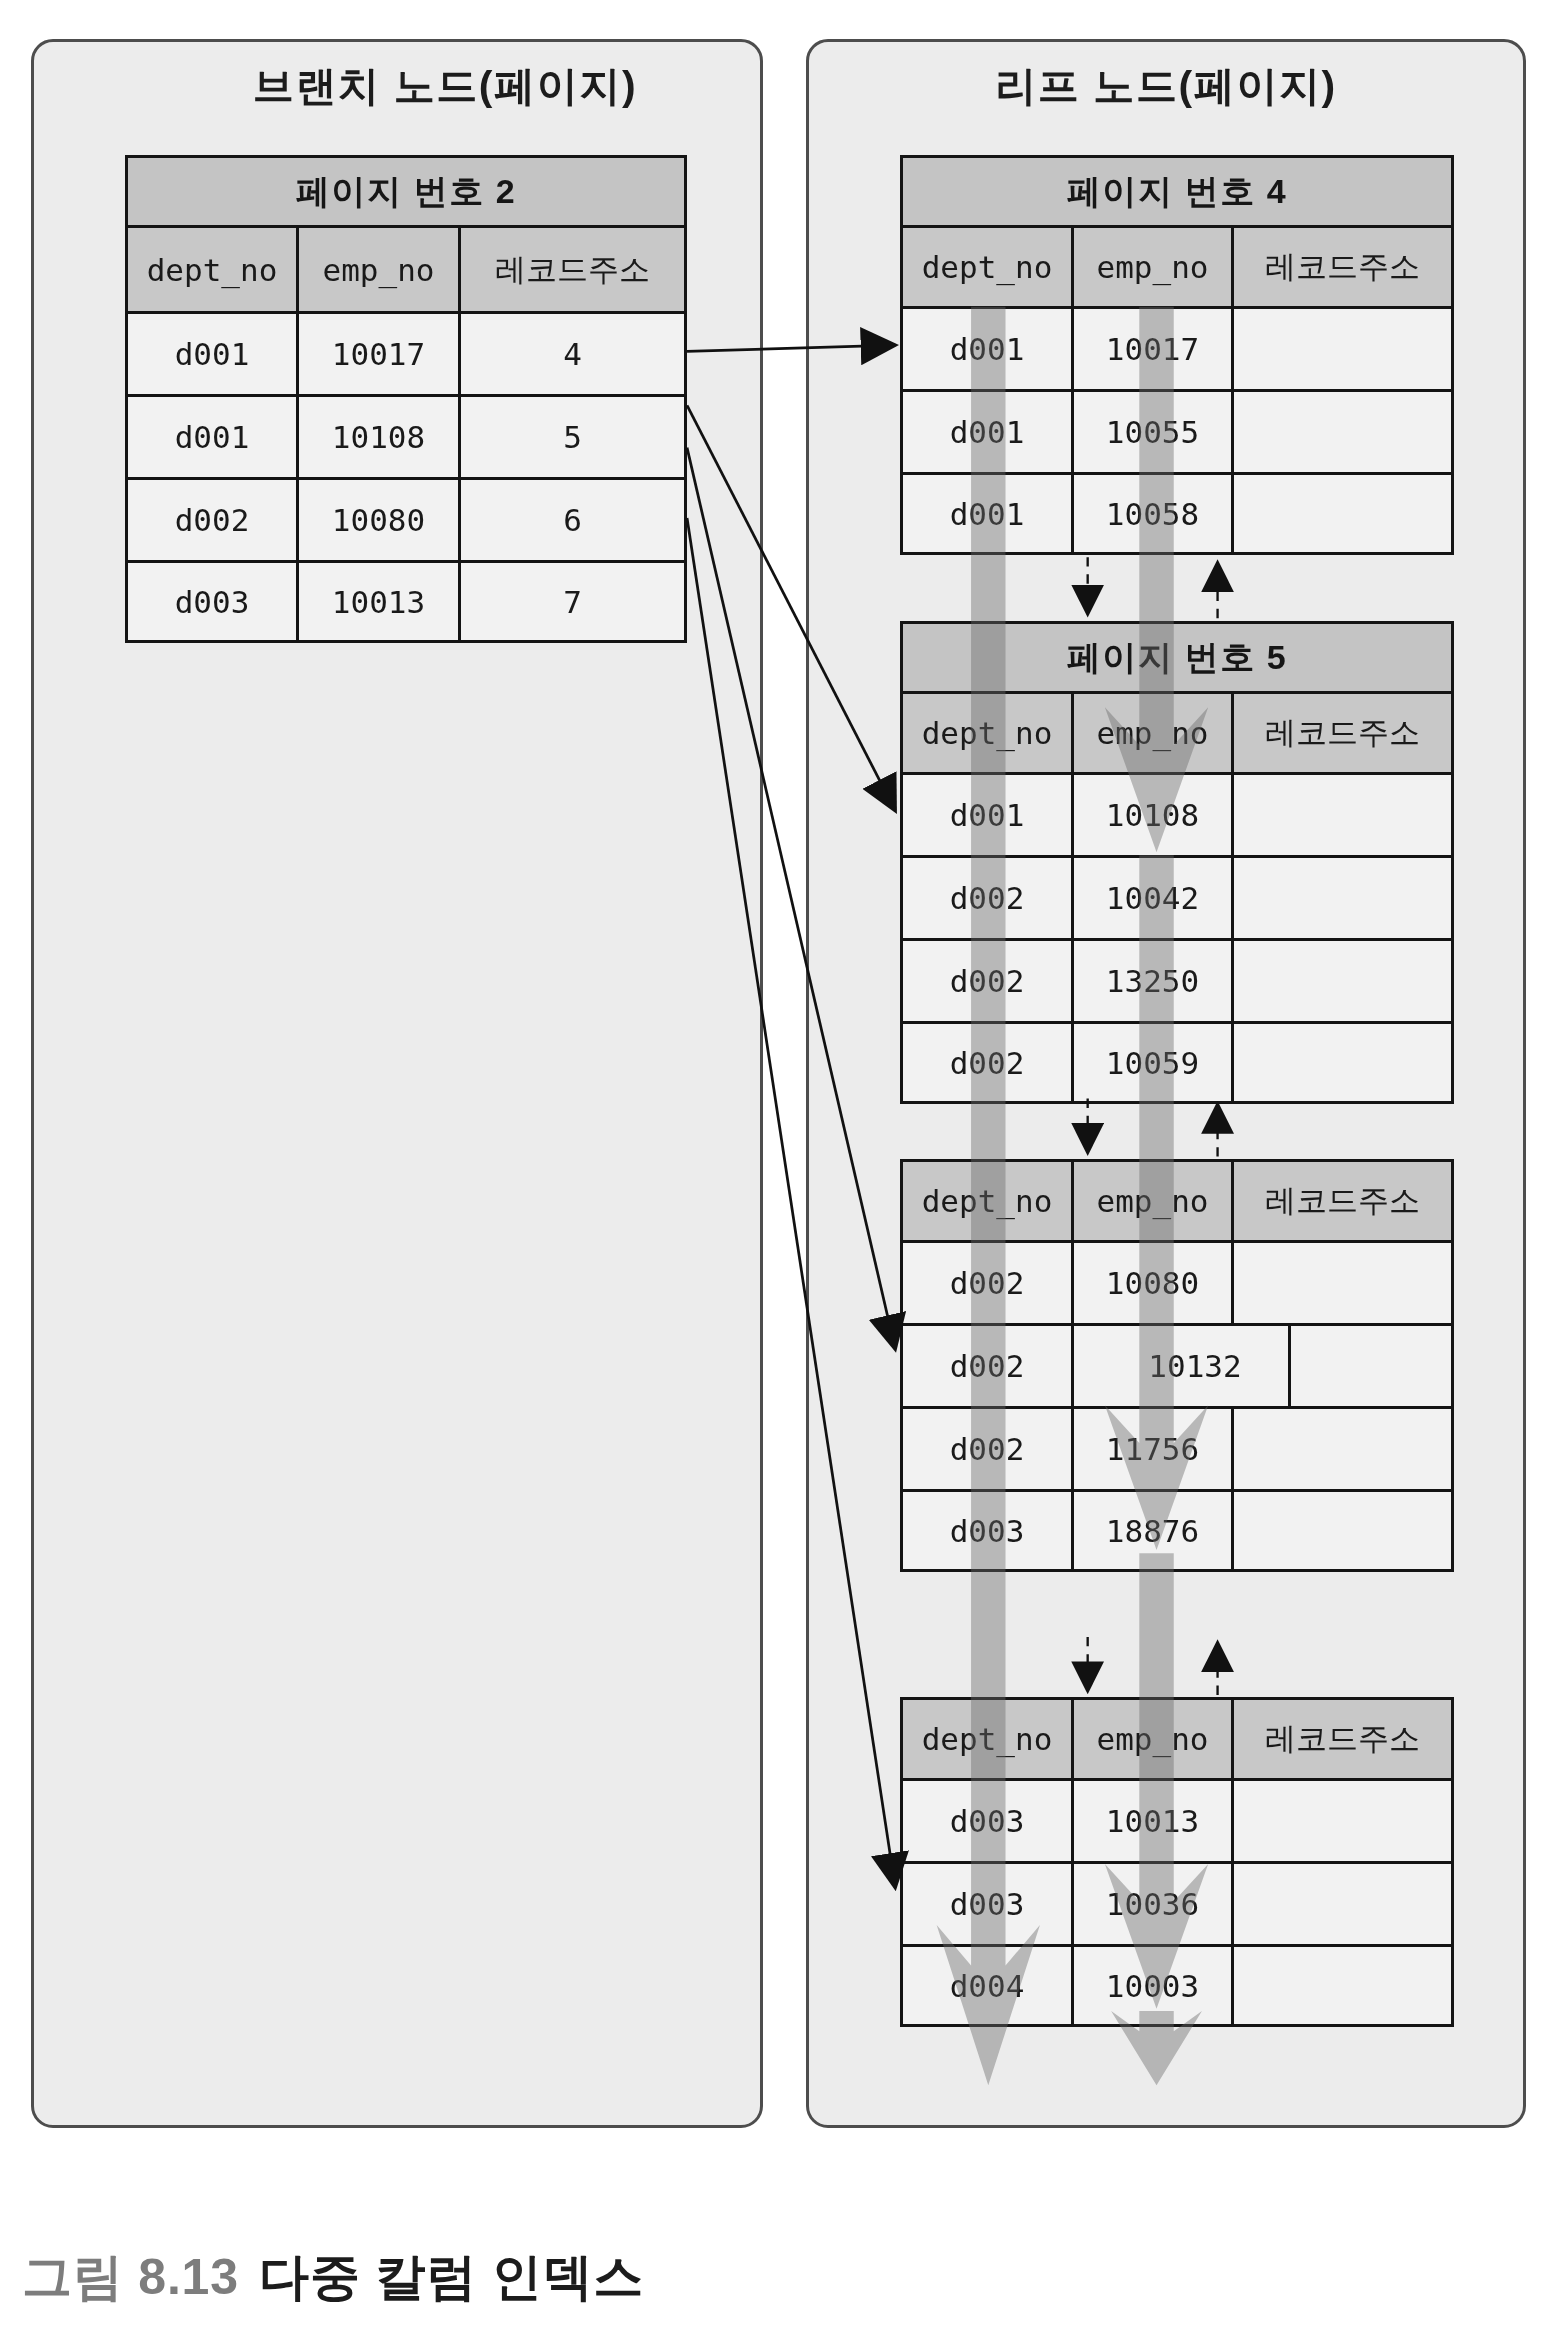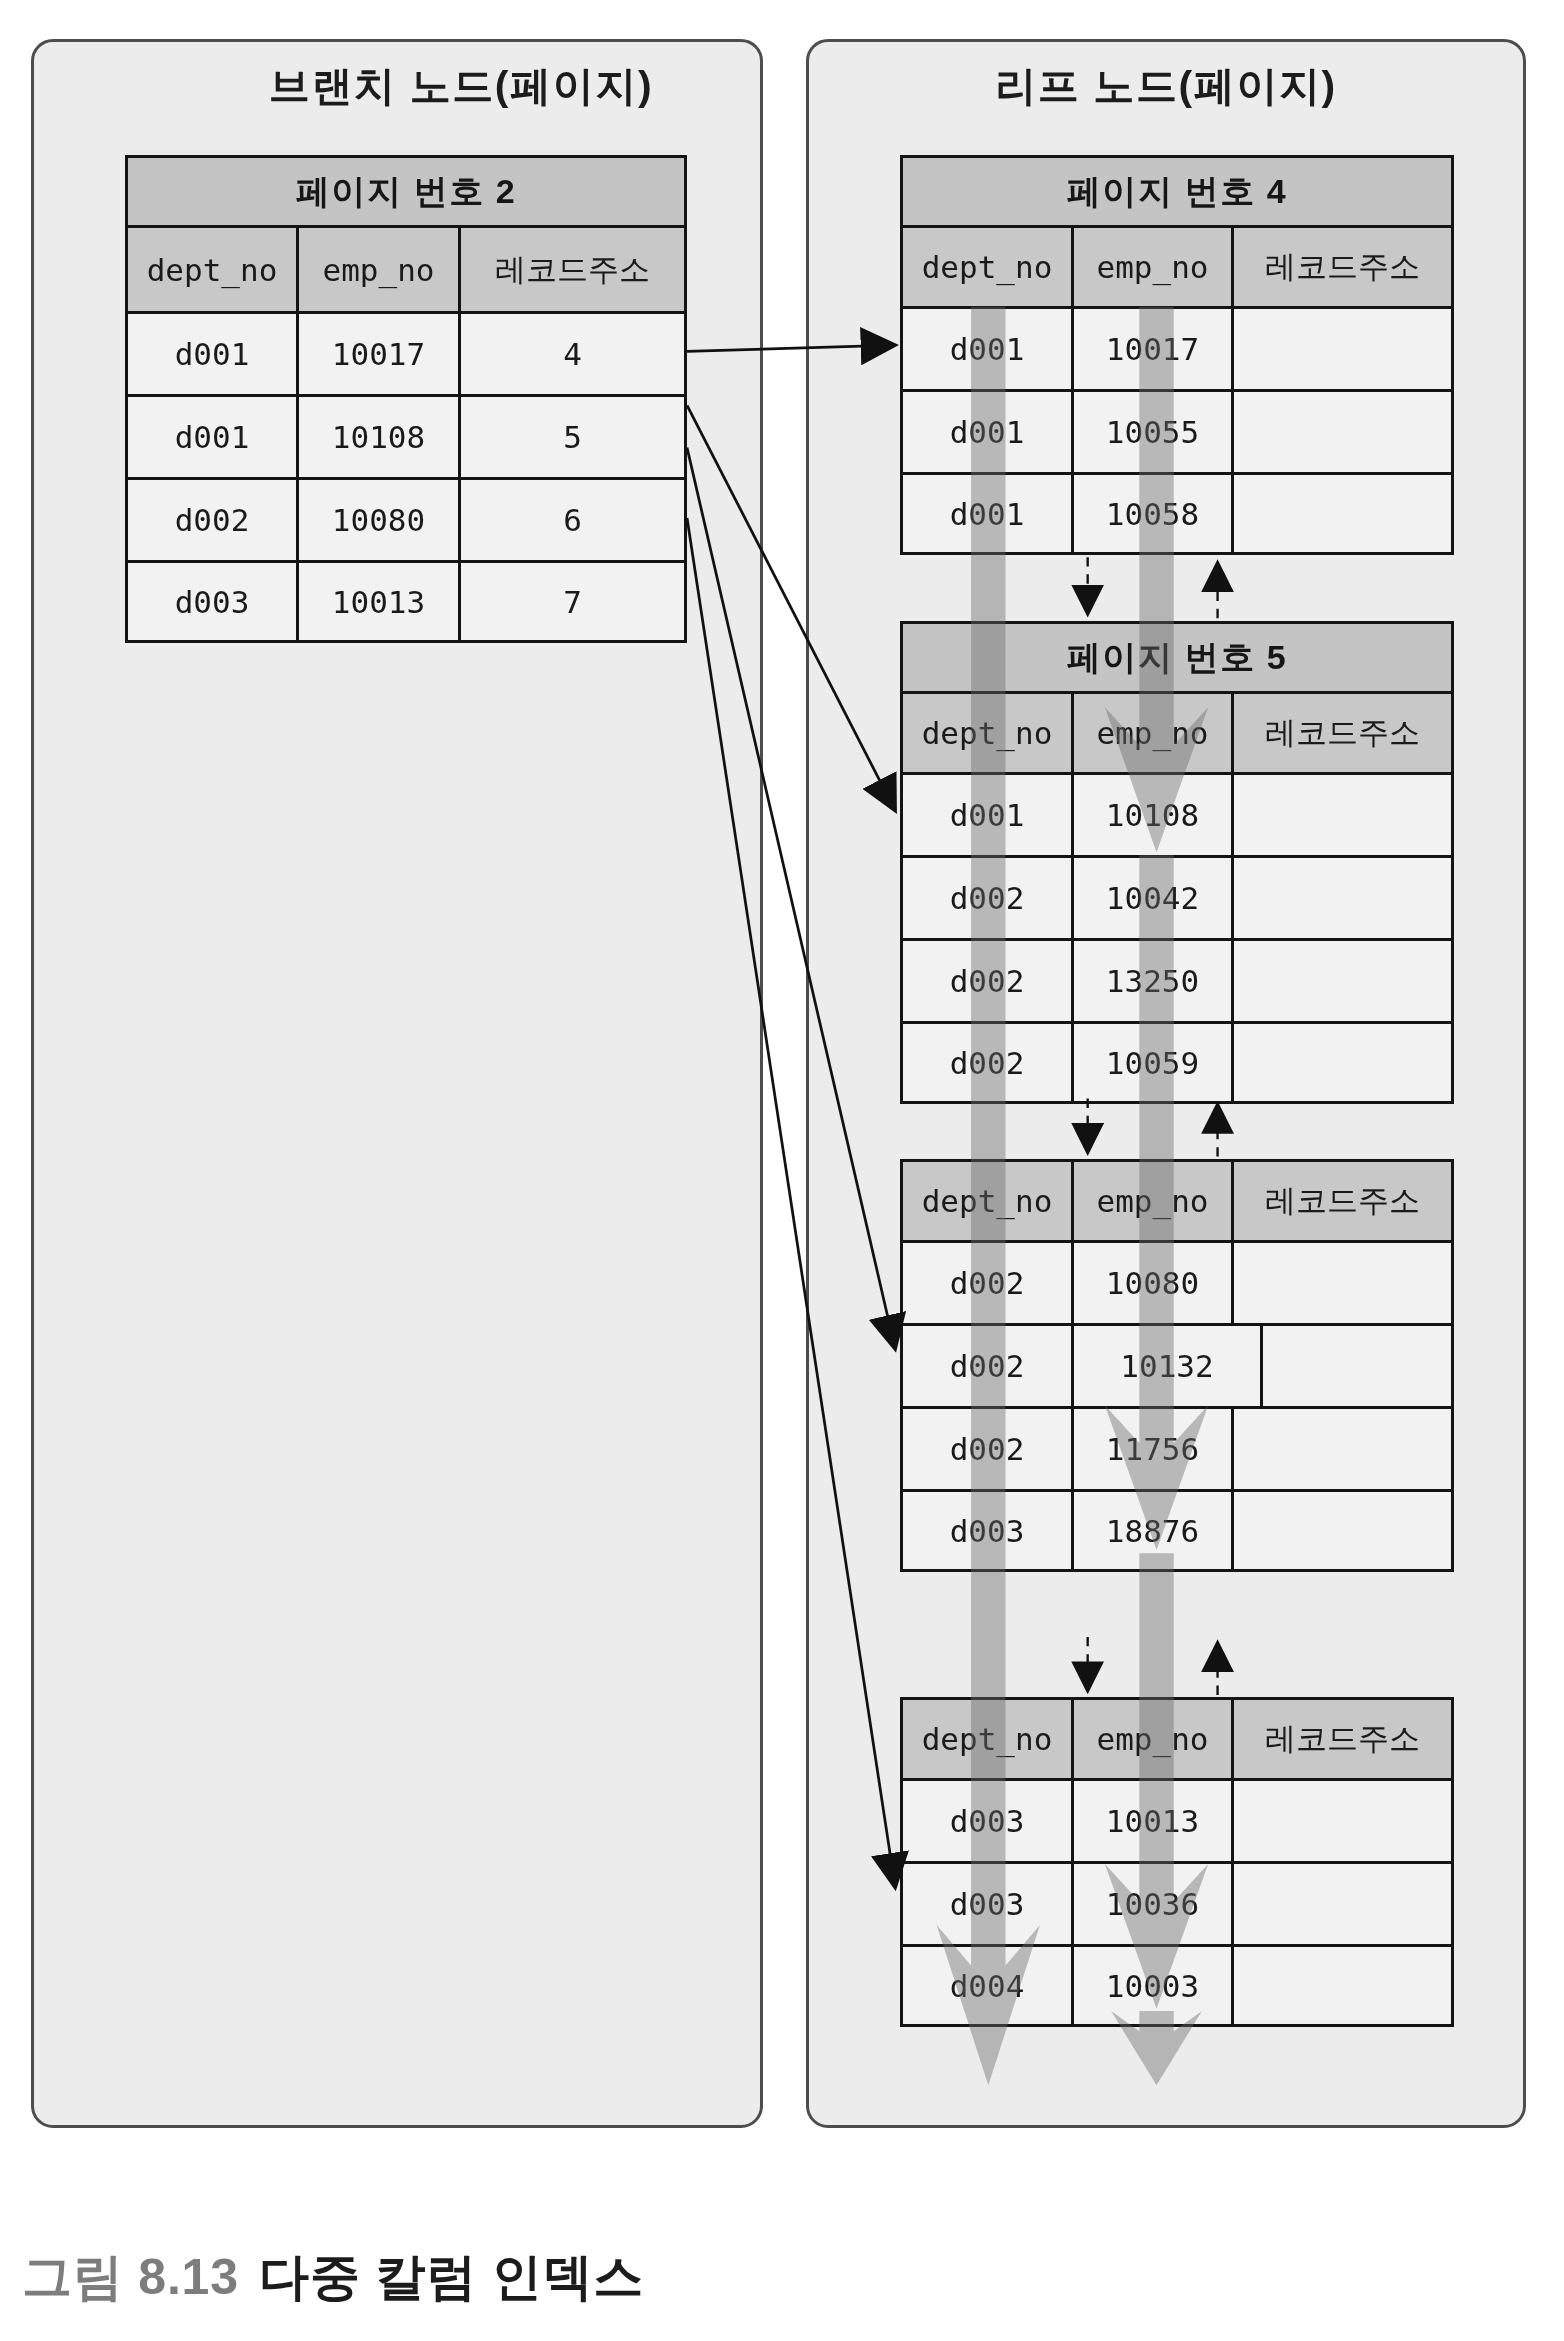--- a/index.html
+++ b/index.html
@@ -69,21 +69,21 @@
   .cap-text{ color:#1c1c1c;}
 </style>
 </head>
 <body>
 
 <div id="page">
 
   <div class="panel" id="branch-panel" style="left:31px; top:39px; width:732px; height:2089px;"></div>
   <div class="panel" id="leaf-panel" style="left:806px; top:39px; width:720px; height:2089px;"></div>
 
-  <div class="panel-title" style="left:31px; top:59px; width:828px;padding-left:16px;">브랜치 노드(페이지)</div>
+  <div class="panel-title" style="left:31px; top:59px; width:828px;">브랜치 노드(페이지)</div>
   <div class="panel-title" style="left:806px; top:59px; width:720px;">리프 노드(페이지)</div>
 
   <div class="ftable" id="branch-table" style="left: 125px; top: 155px; width: 562px;">
       <div class="t-page-header">페이지 번호 2</div>
       <div class="t-colhdr" style="height: 83px;">
         <div class="cell" style="background: rgb(200, 200, 200); width: 171px;">dept_no</div>
         <div class="cell" style="background: rgb(200, 200, 200); width: 162px;">emp_no</div>
         <div class="cell kr" style="background: rgb(200, 200, 200);">레코드주소</div>
       </div>
       <div class="t-row">
@@ -164,21 +164,21 @@
         <div class="cell" style="background: rgb(200, 200, 200); width: 160px;">emp_no</div>
         <div class="cell kr" style="background: rgb(200, 200, 200);">레코드주소</div>
       </div>
       <div class="t-row">
         <div class="cell" style="width: 171px;">d002</div>
         <div class="cell" style="width: 160px;">10080</div>
         <div class="cell"></div>
       </div>
       <div class="t-row">
         <div class="cell" style="width: 171px;">d002</div>
-        <div class="cell" style="width: 189px;">10132</div>
+        <div class="cell" style="width: 189px; margin-left: 28px;">10132</div>
         <div class="cell"></div>
       </div>
       <div class="t-row">
         <div class="cell" style="width: 171px;">d002</div>
         <div class="cell" style="width: 160px;">11756</div>
         <div class="cell"></div>
       </div>
       <div class="t-row">
         <div class="cell" style="width: 171px;">d003</div>
         <div class="cell" style="width: 160px;">18876</div>

